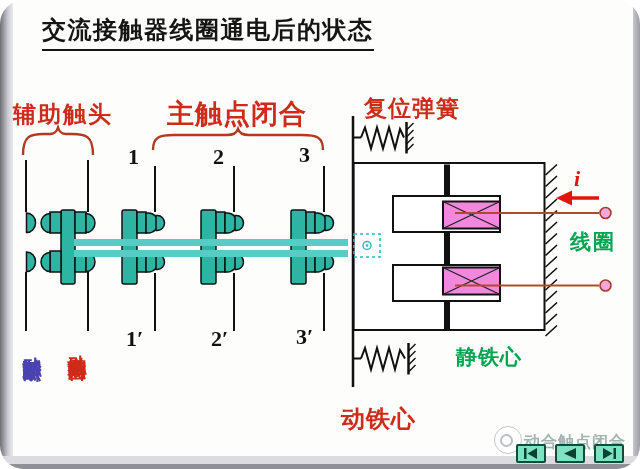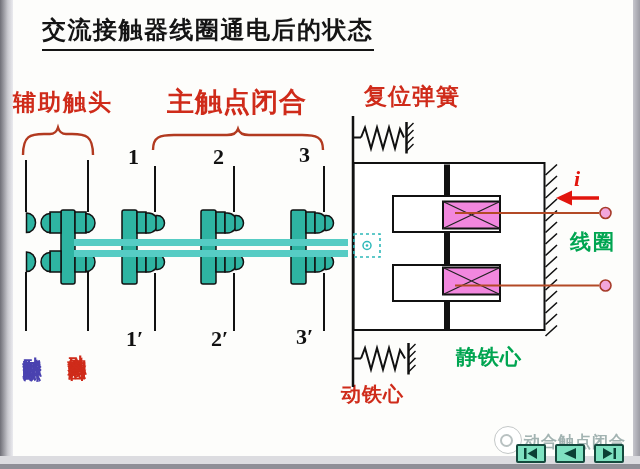--- a/index.html
+++ b/index.html
@@ -4,31 +4,31 @@
 <style>
   :root{
     --contact-teal:#2eb4a2; --crossbar-teal:#56ccc4; --label-red:#cf2b1a;
     --brace-red:#b23a20; --label-green:#00a551; --label-blue:#4a42b0;
     --coil-pink:#f287de; --terminal-pink:#f2a6dc; --wire-brown:#b34a26;
     --arrow-red:#e2150d; --button-fill:#7fe2c1; --button-border:#14493d;
     --watermark-gray:#a2b3b1;
   }
   html,body{margin:0;padding:0;}
   body{font-family:"Liberation Serif", serif; background:#fff;}
-  .stage{position:relative;width:640px;height:469px;background:#fdfdfb;overflow:hidden;}
+  .stage{position:relative;width:640px;height:469px;background:#fdfdfb;overflow:hidden;border-radius:24px;}
   .band-left{position:absolute;left:0;top:0;width:13px;height:469px;
     background:linear-gradient(to right,#6f6f77,#c9c9cf 60%,#ebebef);}
   .band-right{position:absolute;right:0;top:0;width:7px;height:469px;
     background:linear-gradient(to left,#9c9ca4,#c6c6cc);}
   .band-bottom{position:absolute;left:0;top:456px;width:640px;height:13px;
     background:linear-gradient(to bottom,#dcdce0 0 8px,#8f8f97 8px 13px);}
   .title{position:absolute;left:42px;top:14px;font-size:24px;font-weight:bold;color:#151515;
     letter-spacing:1.5px;border-bottom:2.5px solid #151515;padding-bottom:3px;white-space:nowrap;}
   .lbl{position:absolute;font-weight:bold;white-space:nowrap;}
-  .red{color:var(--label-red);}
+  .red{color:var(--label-red);margin-top:12px;}
   .green{color:var(--label-green);}
   .num{position:absolute;font-size:22px;font-weight:bold;color:#111;}
   .vtext{position:absolute;writing-mode:vertical-rl;text-orientation:upright;
     font-size:19px;font-weight:bold;letter-spacing:1px;line-height:22px;}
   svg.diagram{position:absolute;left:0;top:0;}
   .watermark{position:absolute;left:524px;top:432px;font-size:16px;font-weight:bold;
     color:var(--watermark-gray);letter-spacing:1px;font-family:"Liberation Sans",sans-serif;}
   .logo{position:absolute;left:494px;top:426px;width:26px;height:26px;border-radius:50%;
     background:#fff;border:1px solid #c4c8c8;}
   .logo:after{content:"";position:absolute;left:5px;top:7px;width:9px;height:9px;border-radius:50%;
@@ -50,21 +50,21 @@
 
   <div class="title">交流接触器线圈通电后的状态</div>
 
   <div class="lbl red" style="left:13px;top:87px;font-size:23px;letter-spacing:2px;">辅助触头</div>
   <div class="lbl red" style="left:167px;top:84px;font-size:27px;letter-spacing:1px;">主触点闭合</div>
   <div class="lbl red" style="left:364px;top:81px;font-size:23px;letter-spacing:1px;text-align:center;">复位弹簧</div>
 
   <div class="lbl green" style="left:456px;top:343px;font-size:21px;letter-spacing:1px;">静铁心</div>
   <div class="lbl green" style="left:570px;top:228px;font-size:21px;letter-spacing:2px;">线圈</div>
 
-  <div class="lbl red" style="left:341px;top:381px;font-size:20px;letter-spacing:1px;">动铁心</div>
+  <div class="lbl red" style="left:341px;top:391px;font-size:24px;letter-spacing:1px;">动铁心</div>
 
   <div class="lbl" style="left:574px;top:166px;font-size:22px;font-style:italic;color:var(--arrow-red);">i</div>
 
   <div class="vtext" style="left:21px;top:342px;color:var(--label-blue);">动断触点断开</div>
   <div class="vtext" style="left:66px;top:340px;color:var(--label-red);">动合触点闭合</div>
 
   <span class="num" style="left:128px;top:144px;">1</span>
   <span class="num" style="left:213px;top:144px;">2</span>
   <span class="num" style="left:299px;top:142px;">3</span>
   <span class="num" style="left:126px;top:326px;">1′</span>

